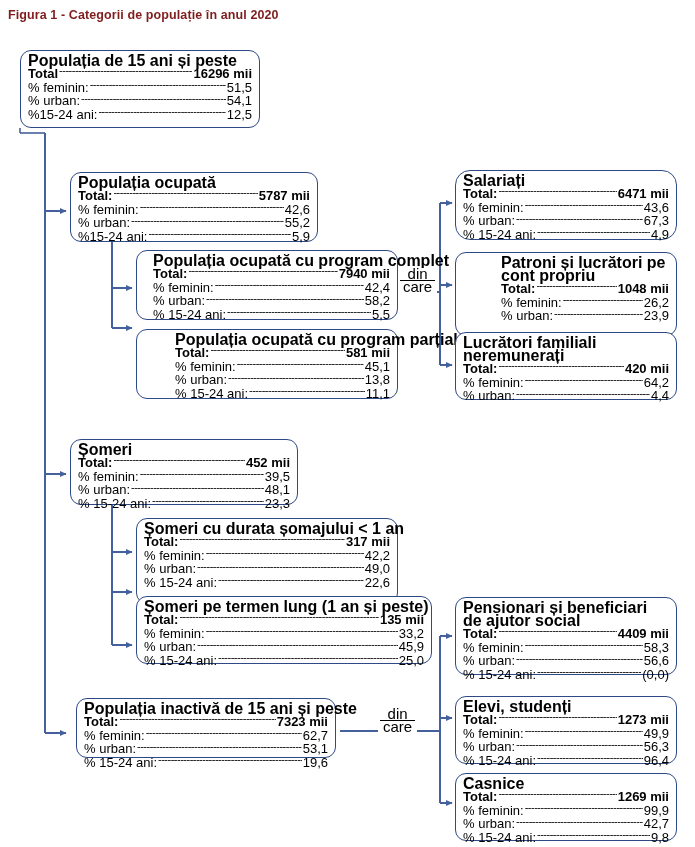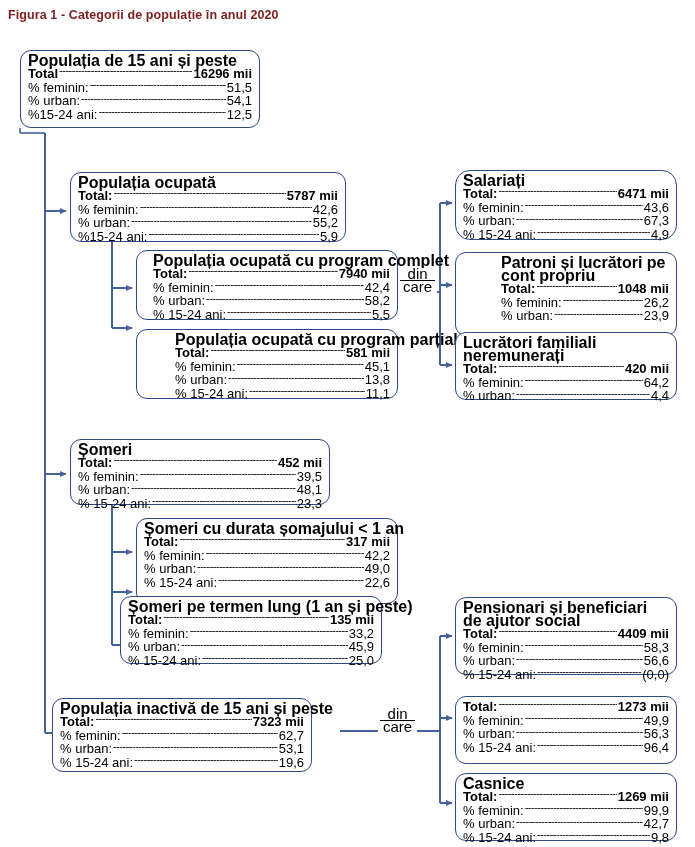--- a/index.html
+++ b/index.html
@@ -172,21 +172,21 @@
           <span class="val">54,1</span>
         </div>
         <div class="row">
           <span class="lbl">%15-24 ani:</span>
           <span class="dots"></span>
           <span class="val">12,5</span>
         </div>
       </div>
   </div>
 
-  <div class="node" id="n-ocupata" style="left:70px;top:172px;width:276px;height:70px;">
+  <div class="node" id="n-ocupata" style="left:70px;top:172px;width:248px;height:70px;">
     <div class="ttl">Populația ocupată</div>
     <div class="rows">
         <div class="row bold">
           <span class="lbl">Total:</span>
           <span class="dots"></span>
           <span class="val">5787 mii</span>
         </div>
         <div class="row">
           <span class="lbl">% feminin:</span>
           <span class="dots"></span>
@@ -318,21 +318,21 @@
           <span class="val">64,2</span>
         </div>
         <div class="row">
           <span class="lbl">% urban:</span>
           <span class="dots"></span>
           <span class="val">4,4</span>
         </div>
       </div>
   </div>
 
-  <div class="node" id="n-someri" style="left:70px;top:439px;width:260px;height:66px;">
+  <div class="node" id="n-someri" style="left:70px;top:439px;width:228px;height:66px;">
     <div class="ttl">Șomeri</div>
     <div class="rows">
         <div class="row bold">
           <span class="lbl">Total:</span>
           <span class="dots"></span>
           <span class="val">452 mii</span>
         </div>
         <div class="row">
           <span class="lbl">% feminin:</span>
           <span class="dots"></span>
@@ -370,21 +370,21 @@
           <span class="val">49,0</span>
         </div>
         <div class="row">
           <span class="lbl">% 15-24 ani:</span>
           <span class="dots"></span>
           <span class="val">22,6</span>
         </div>
       </div>
   </div>
 
-  <div class="node" id="n-someri-lung" style="left:120px;top:596px;width:262px;height:68px;">
+  <div class="node" id="n-someri-lung" style="left:136px;top:596px;width:296px;height:68px;">
     <div class="ttl">Șomeri pe termen lung (1 an și peste)</div>
     <div class="rows">
         <div class="row bold">
           <span class="lbl">Total:</span>
           <span class="dots"></span>
           <span class="val">135 mii</span>
         </div>
         <div class="row">
           <span class="lbl">% feminin:</span>
           <span class="dots"></span>
@@ -396,21 +396,21 @@
           <span class="val">45,9</span>
         </div>
         <div class="row">
           <span class="lbl">% 15-24 ani:</span>
           <span class="dots"></span>
           <span class="val">25,0</span>
         </div>
       </div>
   </div>
 
-  <div class="node" id="n-inactiva" style="left:52px;top:698px;width:260px;height:74px;">
+  <div class="node" id="n-inactiva" style="left:76px;top:698px;width:260px;height:60px;">
     <div class="ttl">Populația inactivă de 15 ani și peste</div>
     <div class="rows">
         <div class="row bold">
           <span class="lbl">Total:</span>
           <span class="dots"></span>
           <span class="val">7323 mii</span>
         </div>
         <div class="row">
           <span class="lbl">% feminin:</span>
           <span class="dots"></span>
@@ -449,20 +449,21 @@
         </div>
         <div class="row">
           <span class="lbl">% 15-24 ani:</span>
           <span class="dots"></span>
           <span class="val">(0,0)</span>
         </div>
       </div>
   </div>
 
   <div class="node" id="n-elevi" style="left:455px;top:696px;width:222px;height:68px;">
+    <div class="ttl">Elevi, studenți</div>
     <div class="rows">
         <div class="row bold">
           <span class="lbl">Total:</span>
           <span class="dots"></span>
           <span class="val">1273 mii</span>
         </div>
         <div class="row">
           <span class="lbl">% feminin:</span>
           <span class="dots"></span>
           <span class="val">49,9</span>

